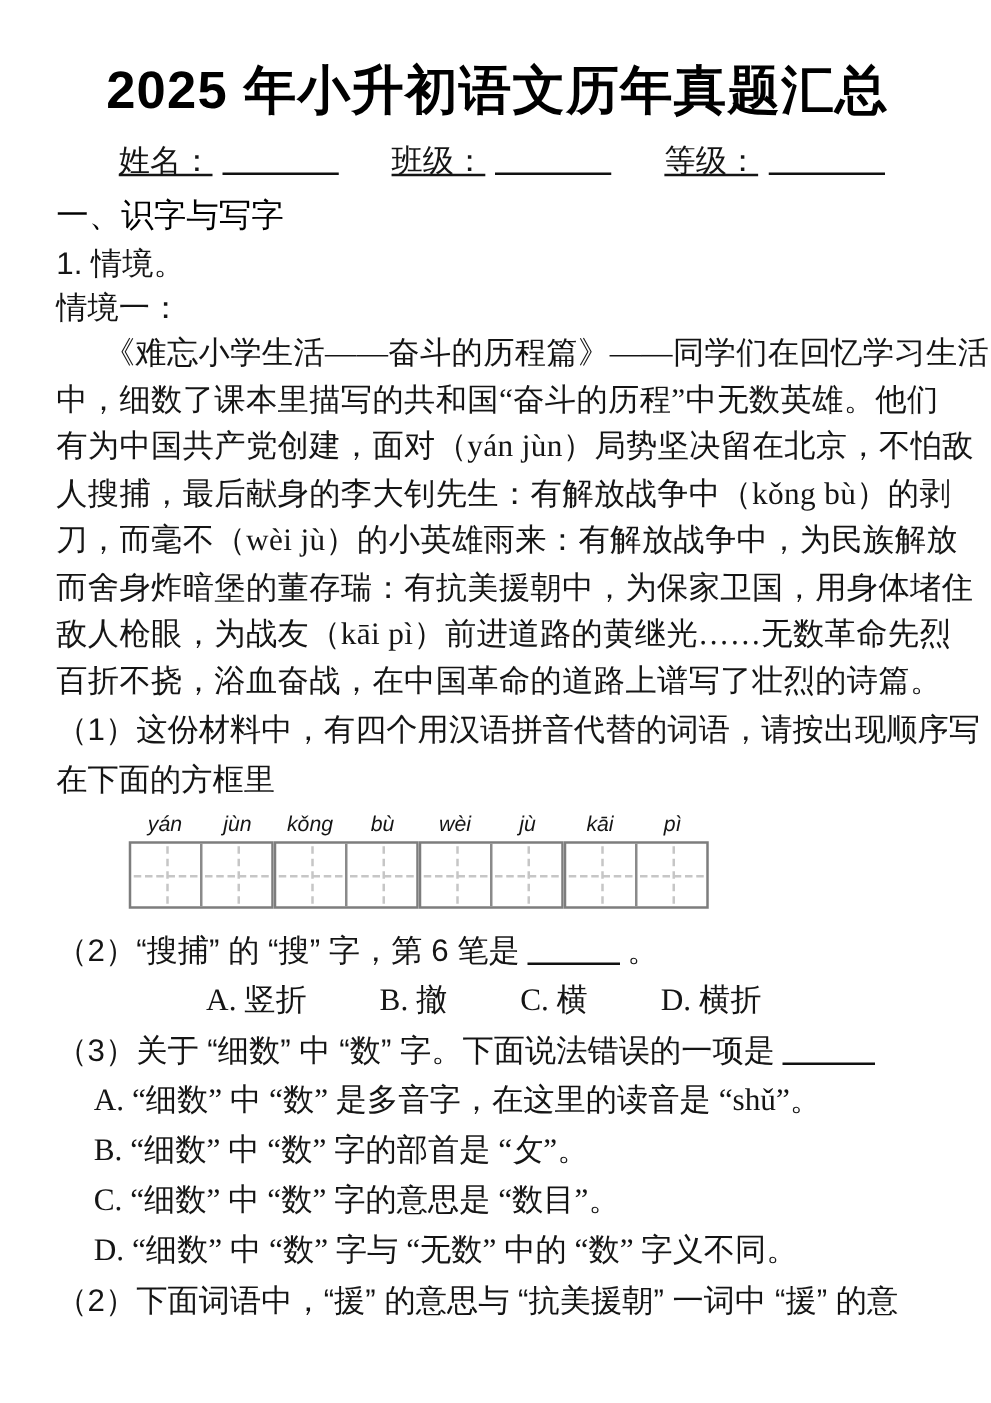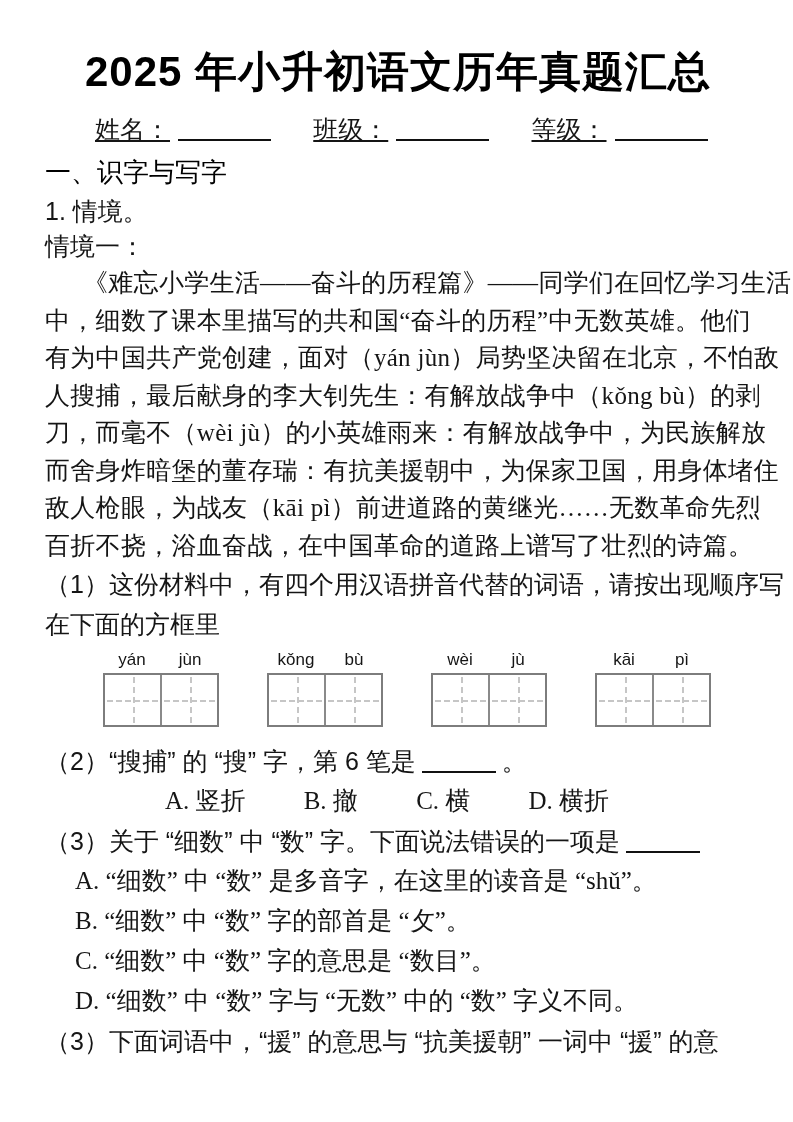--- a/index.html
+++ b/index.html
@@ -71,21 +71,21 @@
     font-family:"Liberation Sans", sans-serif;
     font-size:25px;
     line-height:40px;
     white-space:nowrap;
   }
   .stem.mt { margin-top:14px; }
 
   .pinyin-row {
     margin:6px 0 0 58px;
     display:flex;
-    gap:48px;
+    font-style:italic;
   }
   .pinyin-labels {
     display:flex;
     font-family:"Liberation Sans", sans-serif;
     font-size:17px;
     line-height:20px;
     margin-bottom:3px;
   }
   .pinyin-labels span { flex:1; text-align:center; }
   .writing-box {
@@ -219,15 +219,15 @@
 
   <div class="stem">
     <span>（3）关于 “细数” 中 “数” 字。下面说法错误的一项是</span><span class="blank w-ans"></span>
   </div>
 
   <div class="option-line">A. “细数” 中 “数” 是多音字，在这里的读音是 “shǔ”。</div>
   <div class="option-line">B. “细数” 中 “数” 字的部首是 “攵”。</div>
   <div class="option-line">C. “细数” 中 “数” 字的意思是 “数目”。</div>
   <div class="option-line">D. “细数” 中 “数” 字与 “无数” 中的 “数” 字义不同。</div>
 
-  <div class="stem">（3）下面词语中，“援” 的意思与 “抗美援朝” 一词中 “援” 的意</div>
+  <div class="stem">（2）下面词语中，“援” 的意思与 “抗美援朝” 一词中 “援” 的意</div>
 
 </div>
 
 </body></html>

